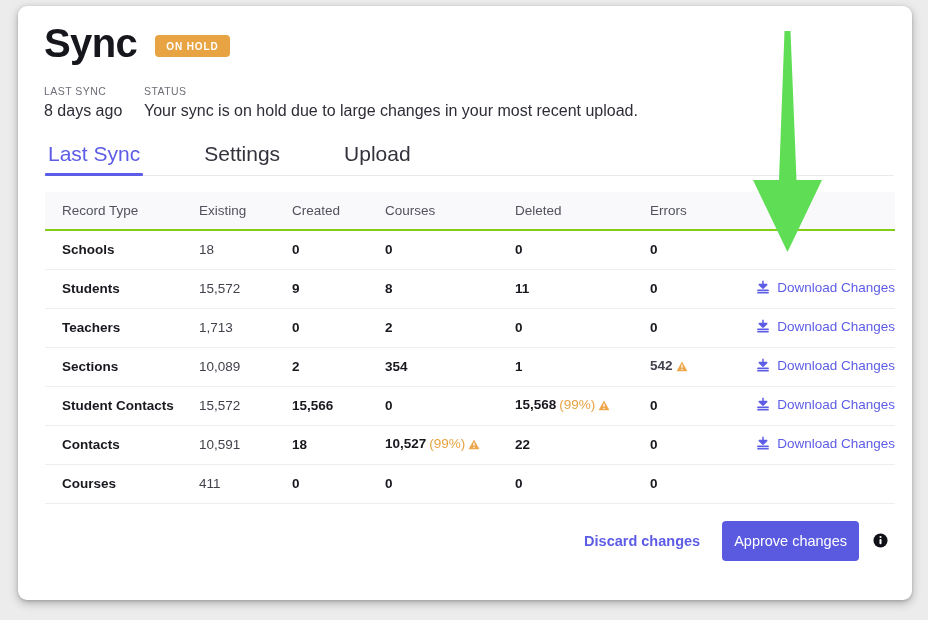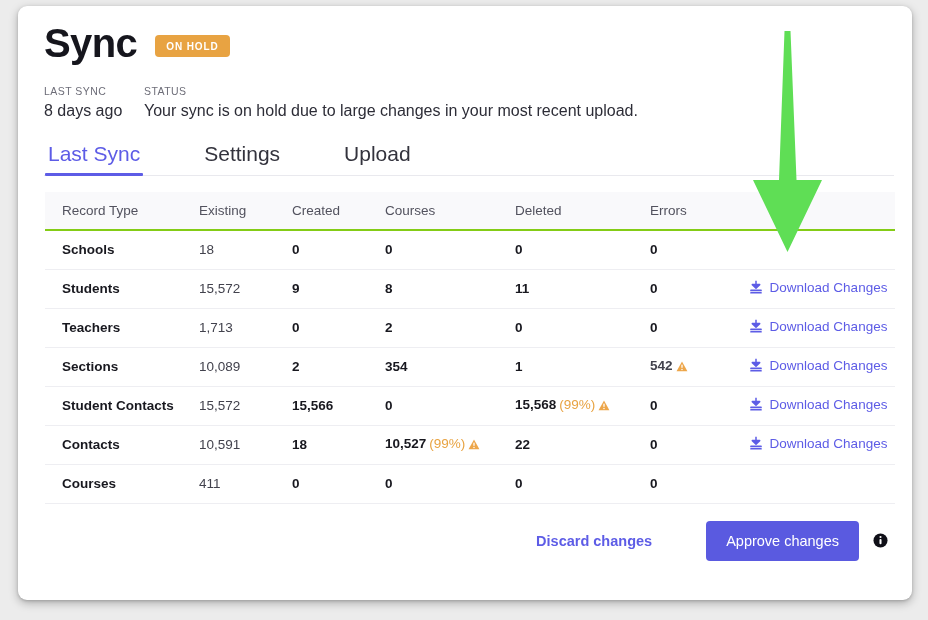--- a/index.html
+++ b/index.html
@@ -148,21 +148,21 @@
     vertical-align: middle;
   }
   tbody tr:last-child td { border-bottom: 1px solid #eeeef2; }
   td.rec-type {
     font-weight: 700;
     padding-left: 17px;
     color: #18181f;
   }
   td.num { color: #42424d; }
   td.num.bold { font-weight: 700; color: #18181f; }
-  td.action { text-align: center; }
+  td.action { text-align: right; }
 
   .pct { color: #e8a342; font-weight: 400; margin-left: 3px; }
   .num-warn { color: #e8a342; font-weight: 700; }
 
   
   .warn-tri {
     display: inline-block;
     vertical-align: -2px;
     margin-left: 3px;
   }
@@ -207,25 +207,24 @@
     margin-right: 22px;
     white-space: nowrap;
   }
   .primary-btn {
     background: #5a5ae0;
     color: #ffffff;
     font-size: 14.5px;
     font-weight: 400;
     border: none;
     border-radius: 4px;
-    padding: 12px 20px;
+    padding: 12px 12px;
     cursor: pointer;
     font-family: "Liberation Sans", sans-serif;
     white-space: nowrap;
-    margin-left: 32px;
   }
   .info-icon {
     margin-left: 14px;
     display: inline-flex;
     align-items: center;
     cursor: pointer;
   }
 
   
   #arrow-overlay {

